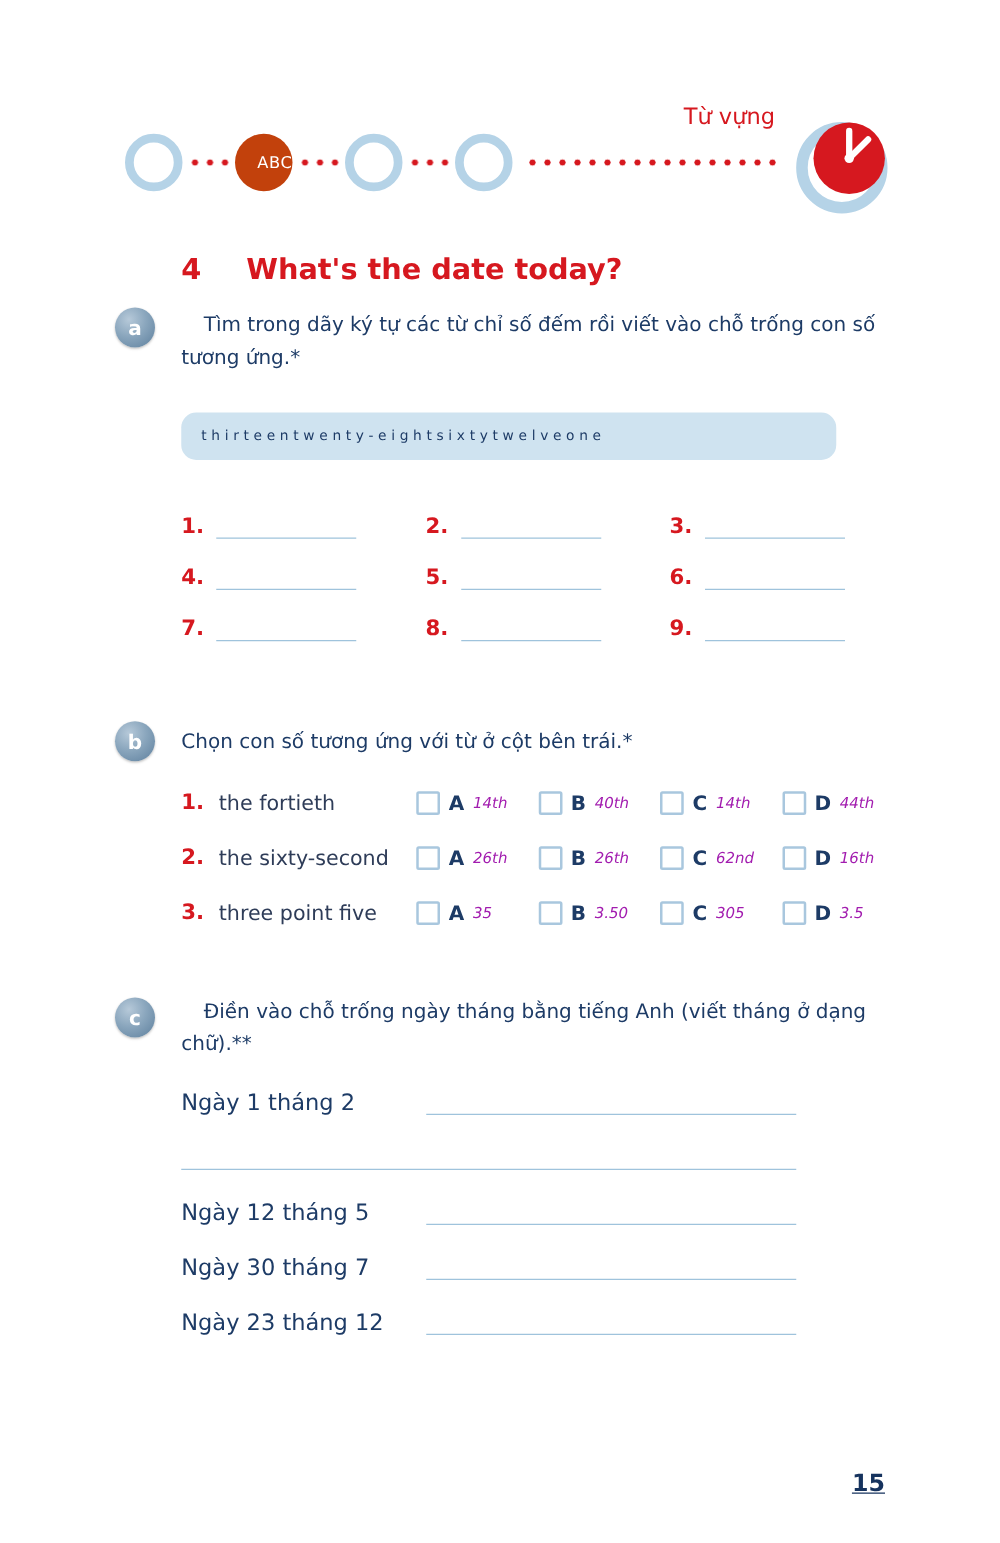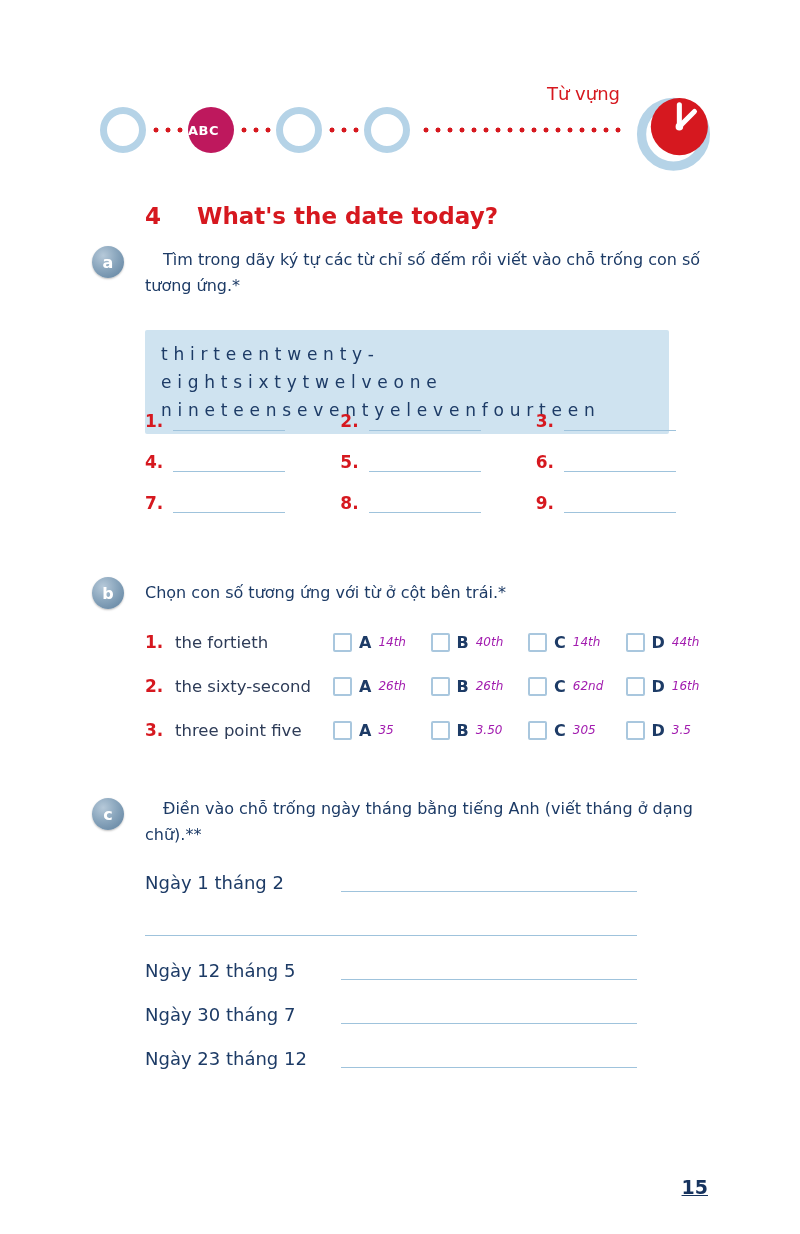--- a/index.html
+++ b/index.html
@@ -7,22 +7,22 @@
     position:relative;width:800px;height:1234px;background:#ffffff;
     font-family:"DejaVu Sans", sans-serif;overflow:hidden;margin:0 auto;
   }
 
   
   .topbar{position:absolute;top:88px;left:100px;width:618px;display:flex;align-items:center;}
   .ring{width:46px;height:46px;border:7px solid #b5d3e7;border-radius:50%;box-sizing:border-box;flex:none;background:#fff;}
   .dots{height:6px;background-image:radial-gradient(circle,#d6181f 2.3px,transparent 2.7px);
         background-size:12px 6px;background-repeat:repeat-x;background-position:left center;}
   .dots-s{width:34px;margin:0 4px;flex:none;}
-  .abc{width:46px;height:46px;border-radius:50%;background:#be185d;color:#fff;display:flex;
-       align-items:center;justify-content:flex-start;font-weight:bold;font-size:13px;flex:none;letter-spacing:.5px;}
+  .abc{width:46px;height:46px;border-radius:50%;background:#c2410c;color:#fff;display:flex;
+       align-items:center;justify-content:flex-end;font-weight:normal;font-size:13px;flex:none;letter-spacing:.5px;}
   .leader-wrap{flex:1;position:relative;height:46px;display:flex;align-items:center;margin-left:10px;}
   .leader-wrap .dots-l{width:100%;}
   .vocab{position:absolute;top:-24px;right:4px;color:#d6181f;font-size:18px;white-space:nowrap;}
   .timer{flex:none;margin-left:10px;width:84px;height:84px;}
 
   
   .title{position:absolute;top:203px;left:145px;color:#d6181f;font-size:23px;font-weight:bold;}
   .title-num{margin-right:36px;}
 
   
@@ -35,22 +35,22 @@
   #badge-c{top:798px;left:92px;}
 
   
   .instr{position:absolute;color:#1d3b66;font-size:16px;line-height:1.6;}
   #instr-a{top:247px;left:145px;width:578px;text-indent:18px;}
   #instr-b{top:580px;left:145px;width:578px;}
   #instr-c{top:796px;left:145px;width:582px;text-indent:18px;}
 
   
   .letterbox{position:absolute;top:330px;left:145px;width:524px;box-sizing:border-box;
-             background:#cfe3f0;border-radius:2px;padding:10px 16px;
-             color:#1d3b66;font-size:17px;letter-spacing:.34em;line-height:1.65;}
+             background:#cfe3f0;border-radius:12px;padding:10px 16px;
+             color:#1d3b66;font-size:11px;letter-spacing:.34em;line-height:1.65;}
 
   
   .blanks{position:absolute;top:410px;left:145px;width:576px;display:grid;
           grid-template-columns:1fr 1fr 1fr;row-gap:20px;column-gap:10px;}
   .blank{display:flex;align-items:flex-end;}
   .blank .num{color:#d6181f;font-weight:bold;font-size:17px;margin-right:10px;}
   .blank .line{flex:0 0 112px;border-bottom:1.5px solid #9fc3dc;height:20px;}
 
   
   .quiz{position:absolute;top:620px;left:145px;width:578px;}
@@ -103,21 +103,20 @@
 
   <div class="title">
     <span class="title-num">4</span><span>What's the date today?</span>
   </div>
 
   <div class="badge" id="badge-a">a</div>
   <div class="instr" id="instr-a">Tìm trong dãy ký tự các từ chỉ số đếm rồi viết vào chỗ trống con số tương ứng.*</div>
 
   <div class="letterbox">
     <div>thirteentwenty-eightsixtytwelveone</div>
-    <div>nineteenseventyelevenfourteen</div>
   </div>
 
   <div class="blanks">
     <div class="blank">
         <span class="num">1.</span>
         <span class="line"></span>
       </div>
     <div class="blank">
         <span class="num">2.</span>
         <span class="line"></span>

